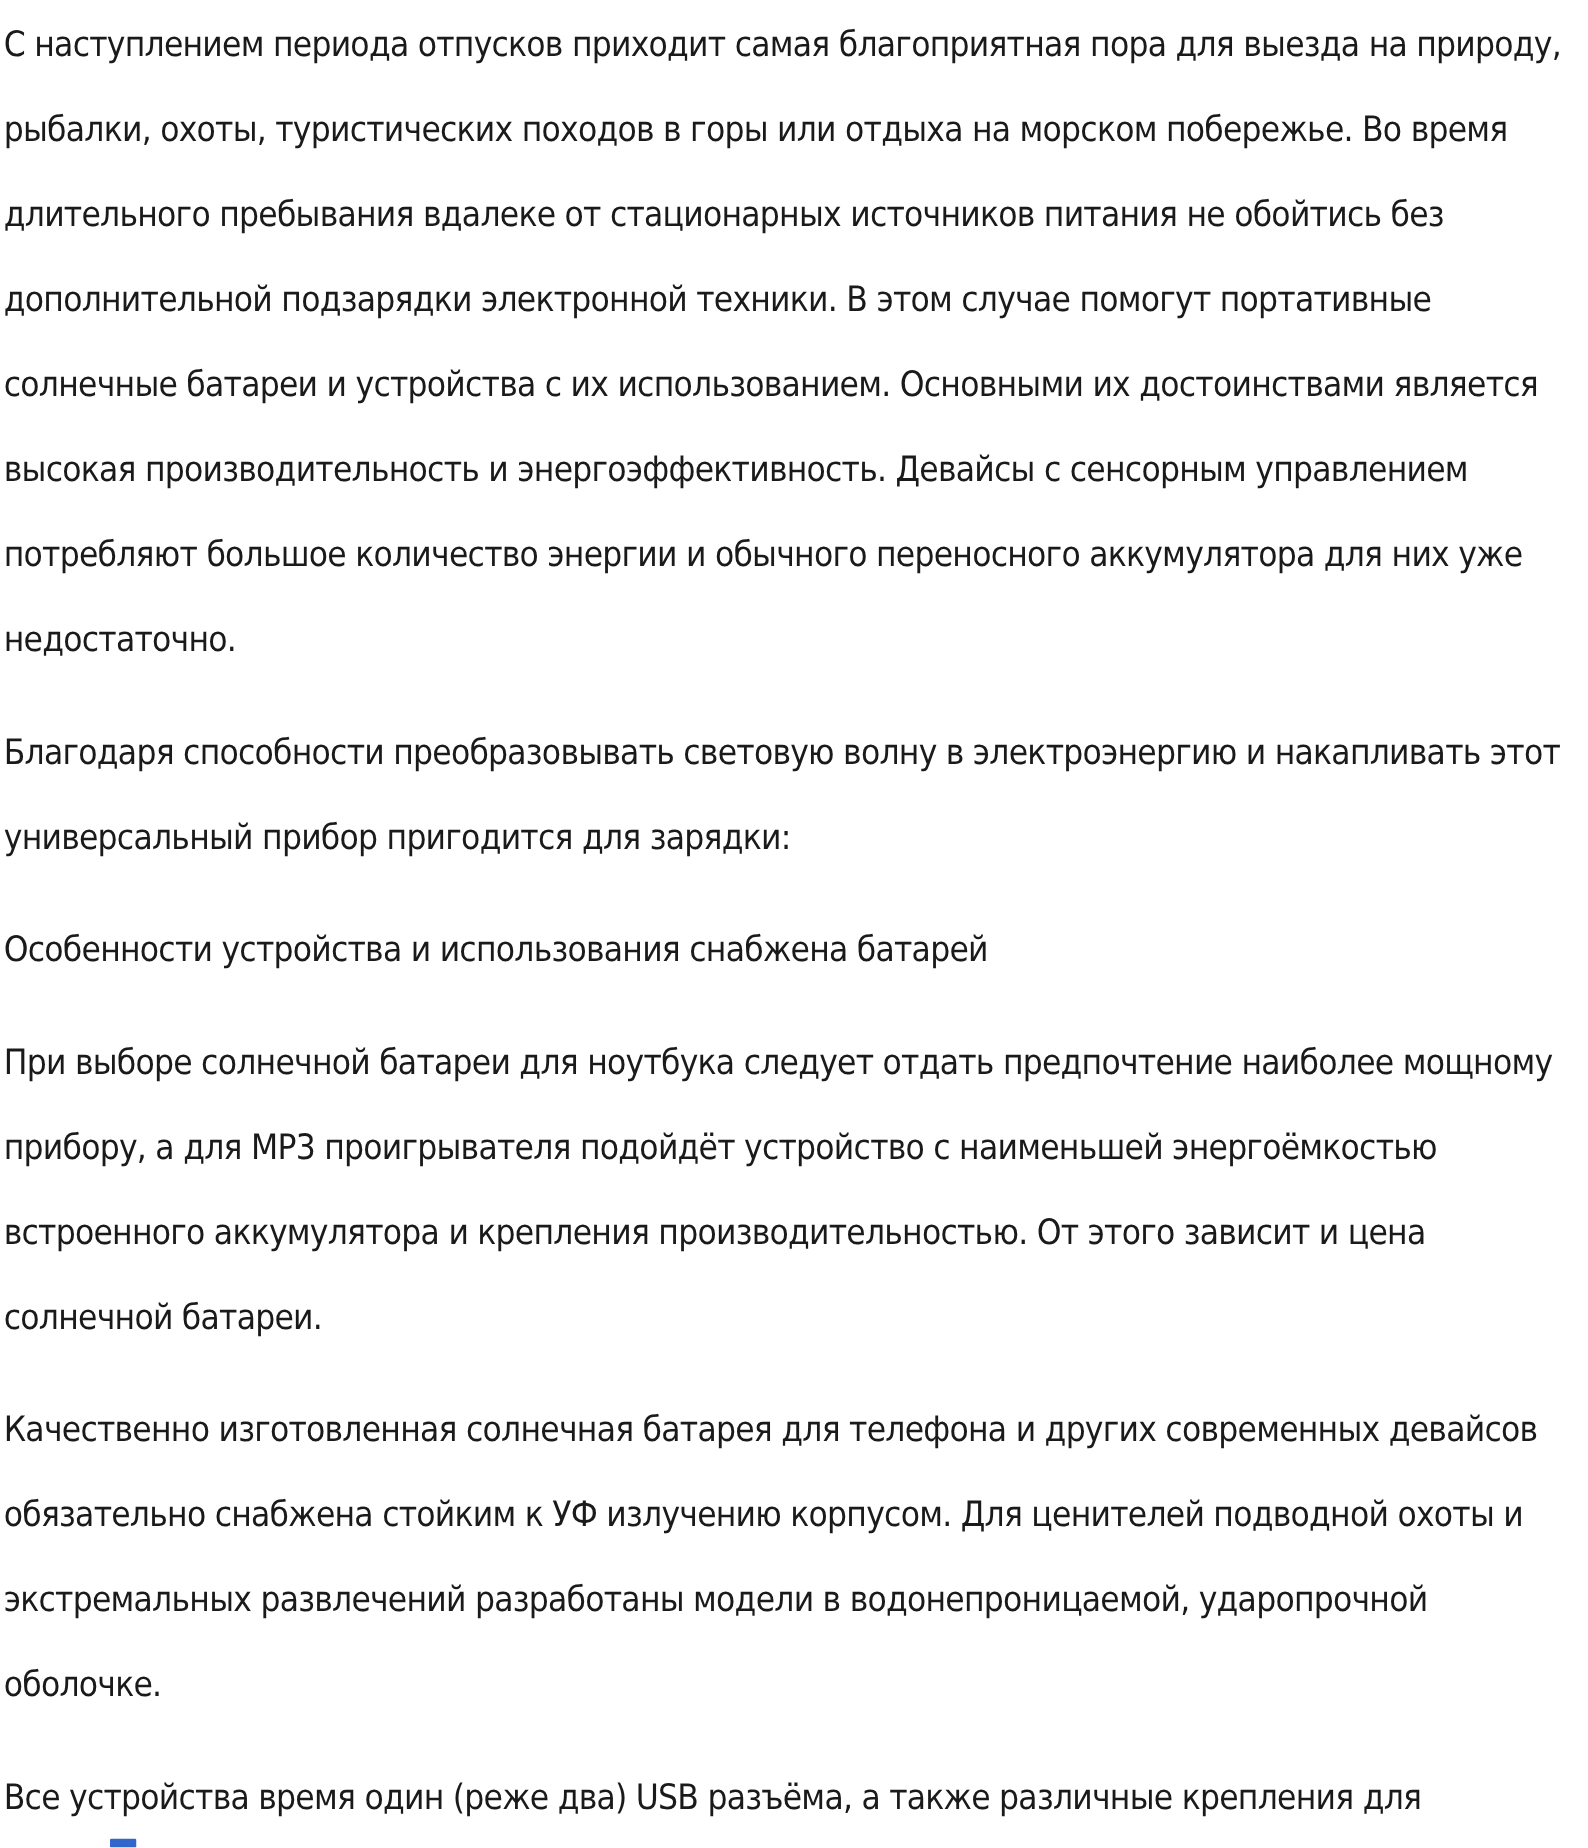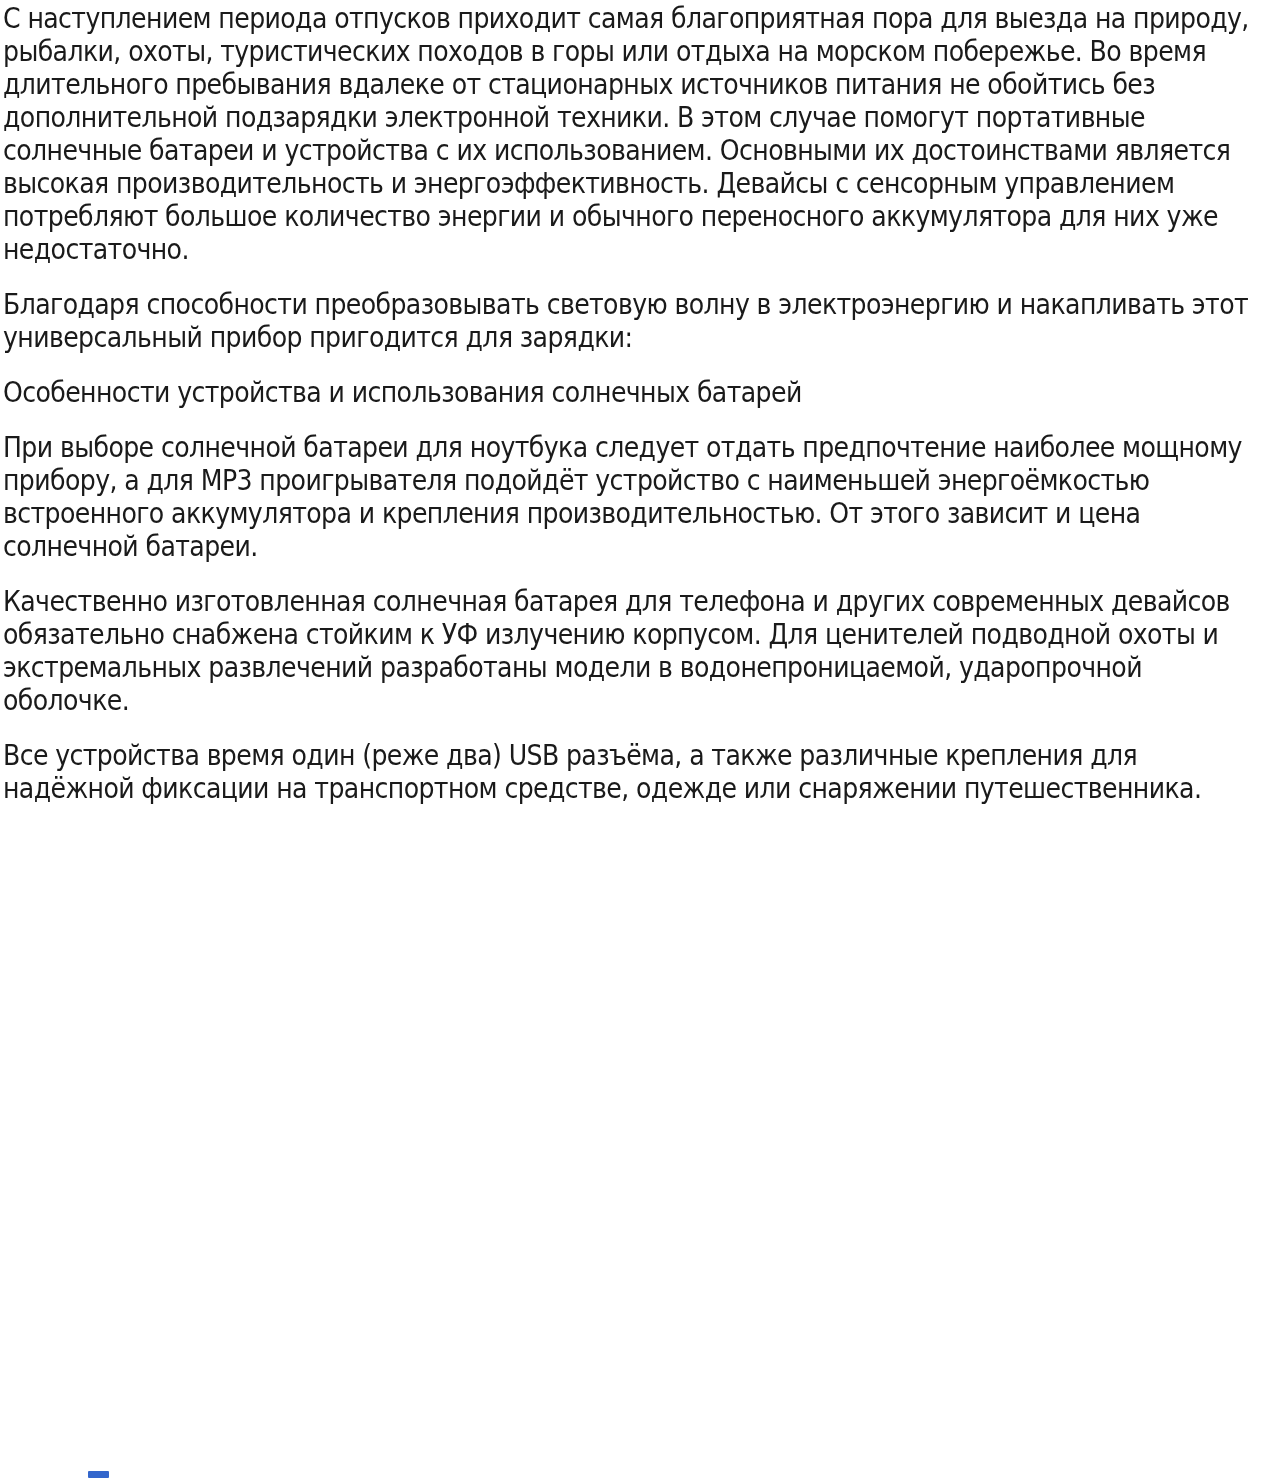--- a/index.html
+++ b/index.html
@@ -16,21 +16,21 @@
     font-stretch: condensed;
     color: #1a1a1a;
     -webkit-font-smoothing: antialiased;
   }
   .article {
     padding: 2px 4px 0 3px;
   }
   .article p {
     margin: 0 0 22px 0;
     font-size: 28px;
-    line-height: 33px;
+    line-height: 68px;
     letter-spacing: -0.6px;
     font-weight: 400;
     text-align: left;
   }
   .link-fragment {
     position: absolute;
     left: 88px;
     bottom: 0;
     width: 21px;
     height: 7px;
@@ -39,21 +39,21 @@
 </style>
 </head>
 <body>
 
 <div class="article">
   <p>С наступлением периода отпусков приходит самая благоприятная пора для выезда на природу, рыбалки, охоты, туристических походов в горы или отдыха на морском побережье. Во время длительного пребывания вдалеке от стационарных источников питания не обойтись без дополнительной подзарядки электронной техники. В этом случае помогут портативные солнечные батареи и устройства с их использованием. Основными их достоинствами является высокая производительность и энергоэффективность. Девайсы с сенсорным управлением потребляют большое количество энергии и обычного переносного аккумулятора для них уже недостаточно.</p>
 
   <p>Благодаря способности преобразовывать световую волну в электроэнергию и накапливать этот универсальный прибор пригодится для зарядки:</p>
 
 
-  <p>Особенности устройства и использования солнечных батарей</p>
+  <p>Особенности устройства и использования снабжена батарей</p>
 
   <p>При выборе солнечной батареи для ноутбука следует отдать предпочтение наиболее мощному прибору, а для MP3 проигрывателя подойдёт устройство с наименьшей энергоёмкостью встроенного аккумулятора и крепления производительностью. От этого зависит и цена солнечной батареи.</p>
 
   <p>Качественно изготовленная солнечная батарея для телефона и других современных девайсов обязательно снабжена стойким к УФ излучению корпусом. Для ценителей подводной охоты и экстремальных развлечений разработаны модели в водонепроницаемой, ударопрочной оболочке.</p>
 
   <p>Все устройства время один (реже два) USB разъёма, а также различные крепления для надёжной фиксации на транспортном средстве, одежде или снаряжении путешественника.</p>
 
 </div>
 
 <div class="link-fragment" style="background-color: rgb(51, 102, 204);"></div>

